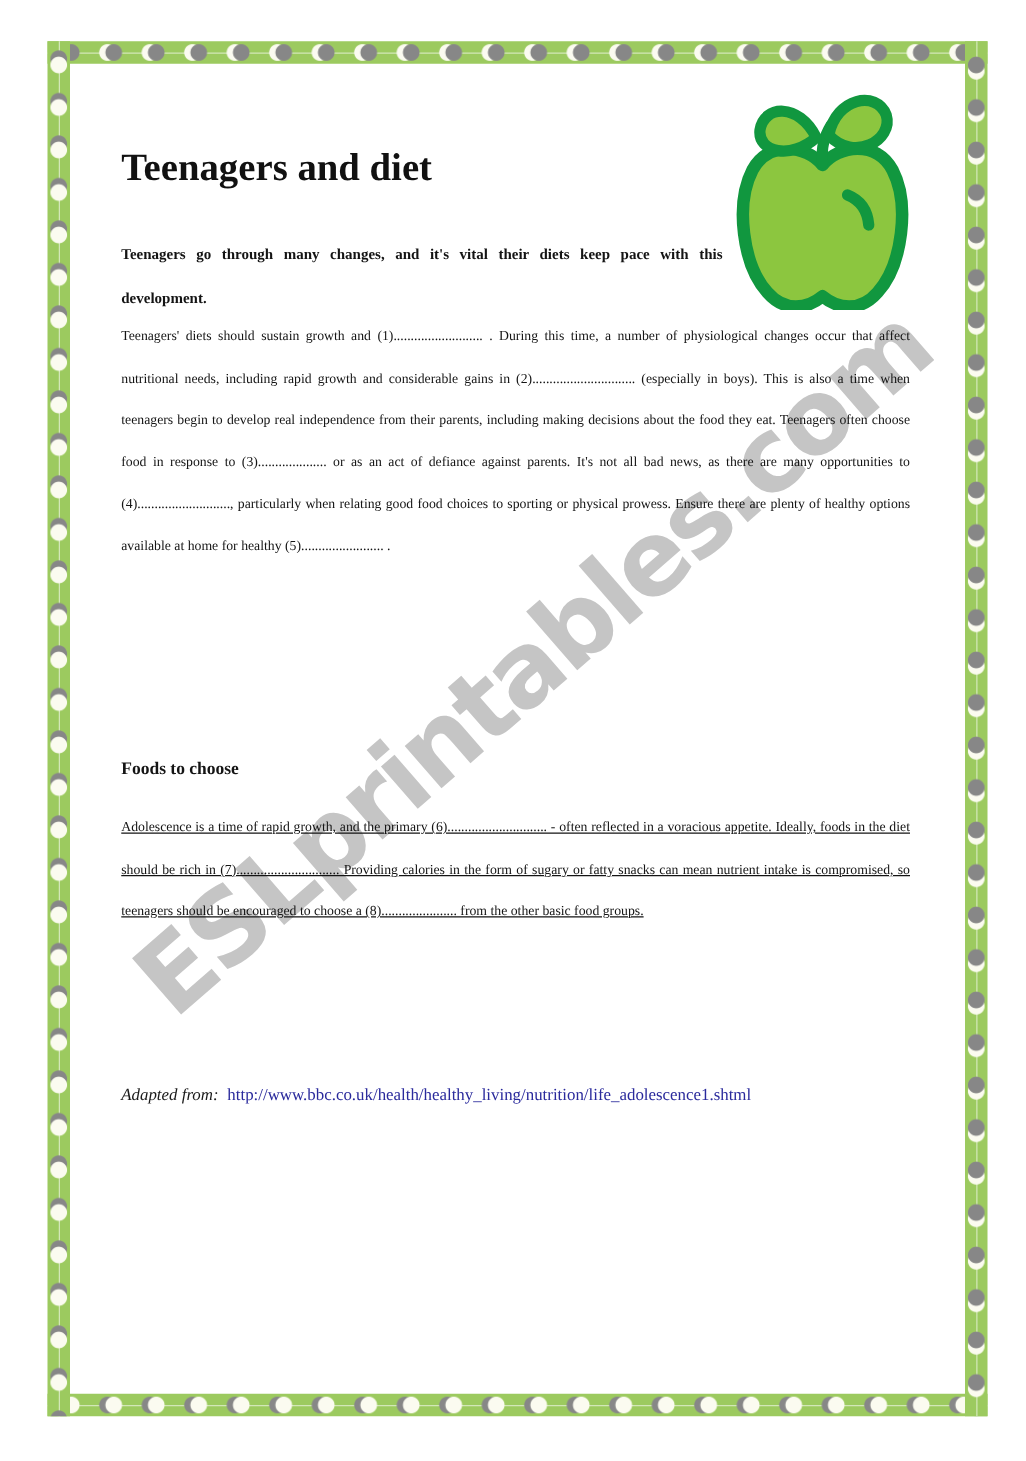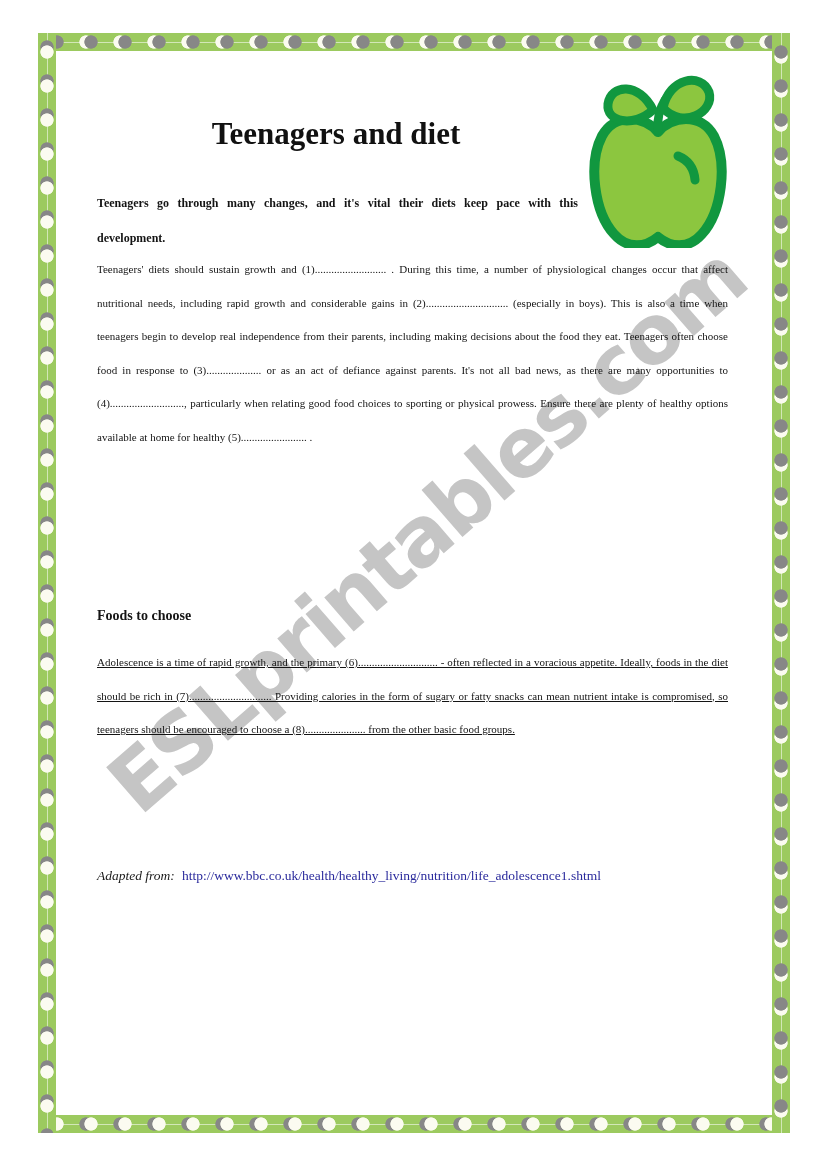--- a/index.html
+++ b/index.html
@@ -58,21 +58,21 @@
     position:absolute;left:90px;top:760px;z-index:1;
     font-family:"DejaVu Sans",sans-serif;font-weight:bold;
     font-size:82px;letter-spacing:-3px;color:#b7b7b7;opacity:.8;
     transform:rotate(-41deg);transform-origin:0 0;white-space:nowrap;
   }
 
   
   .content{position:absolute;left:97px;top:0;width:631px;z-index:2;}
   .title{
     position:absolute;left:0;top:116px;width:478px;margin:0;
-    text-align:center;font-size:31px;font-weight:bold;color:#111;
+    font-size:31px;font-weight:bold;color:#111;
   }
   .apple-wrap{position:absolute;left:486px;top:66px;width:150px;height:182px;}
   .intro{
     position:absolute;left:0;top:186px;width:481px;margin:0;
     font-size:12px;font-weight:bold;line-height:34.5px;text-align:justify;
   }
   .bodytext{
     position:absolute;left:0;width:631px;margin:0;
     font-size:11px;line-height:33.6px;text-align:justify;
   }

